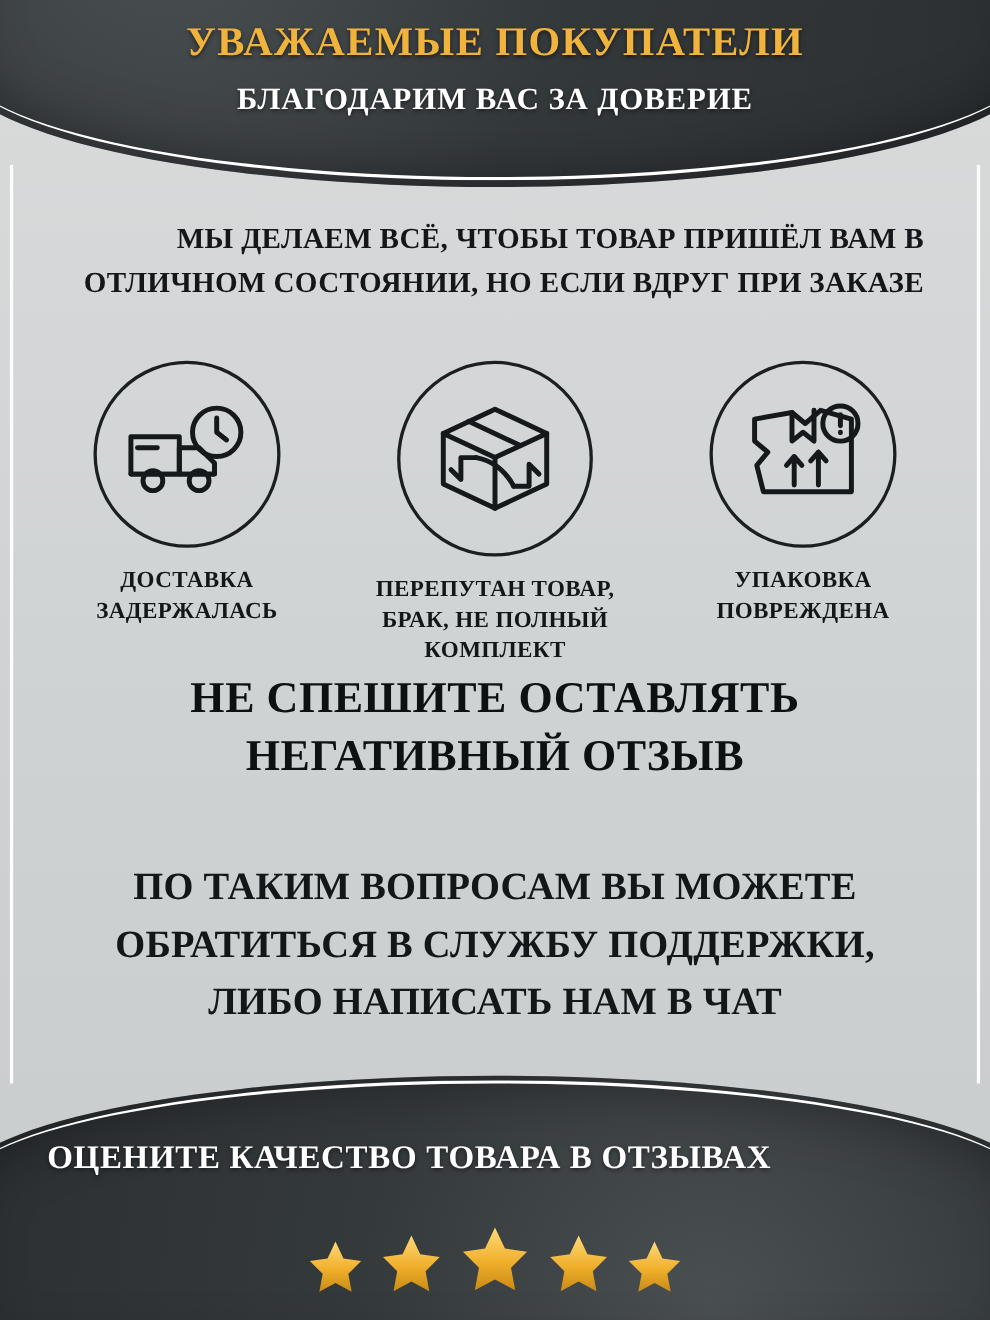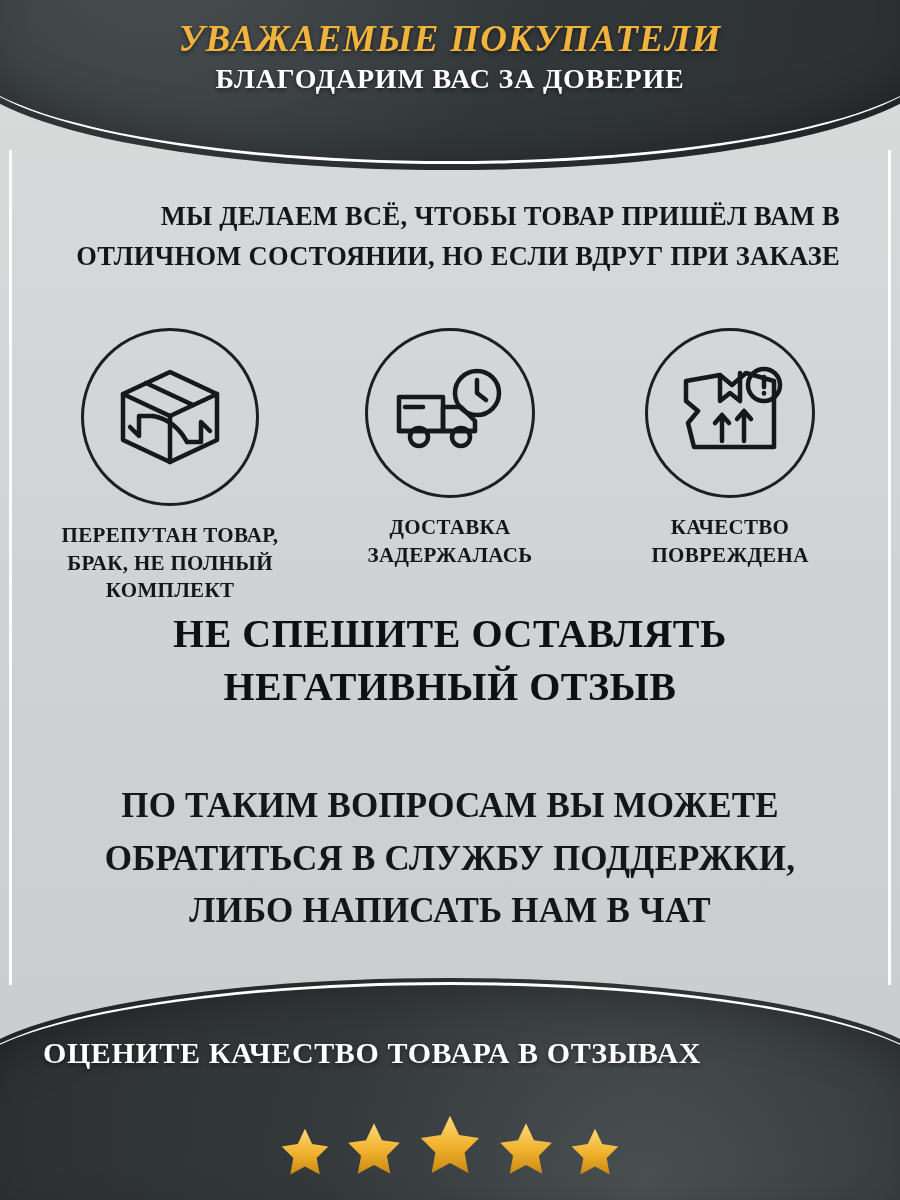--- a/index.html
+++ b/index.html
@@ -52,23 +52,23 @@
     text-align: center;
     z-index: 5;
   }
   .top-title {
     font-size: 37px;
     font-weight: bold;
     letter-spacing: 1.2px;
     color: #f0b43c;
     text-shadow: 0 2px 4px rgba(0,0,0,0.55);
     line-height: 1.15;
-    font-style: italic;
   }
   .top-sub {
+    margin-top: 12px;
     font-size: 28px;
     font-weight: bold;
     letter-spacing: 0.8px;
     color: #ffffff;
     line-height: 1.25;
     text-shadow: 0 2px 4px rgba(0,0,0,0.5);
   }
 
   
   .edge-line {
@@ -226,71 +226,71 @@
     <div class="top-sub">БЛАГОДАРИМ ВАС ЗА ДОВЕРИЕ</div>
   </div>
 
   <div class="edge-line left"></div>
   <div class="edge-line right"></div>
 
   <div class="intro">МЫ ДЕЛАЕМ ВСЁ, ЧТОБЫ ТОВАР ПРИШЁЛ ВАМ В ОТЛИЧНОМ СОСТОЯНИИ, НО ЕСЛИ ВДРУГ ПРИ ЗАКАЗЕ</div>
 
   <div class="icons-row">
 
+    <div class="icon-block">
+      <div class="icon-circle">
+        <svg width="118" height="100" viewBox="0 0 118 100" fill="none" stroke="#15191c" stroke-width="4.5" stroke-linecap="round" stroke-linejoin="round">
+
+          <path d="M8 34 h44 v34 H8 z"></path>
+          <path d="M52 44 h18 l14 14 v10 H52 z"></path>
+          <path d="M8 68 h76"></path>
+          <circle cx="28" cy="74" r="9"></circle>
+          <circle cx="70" cy="74" r="9"></circle>
+          <path d="M14 44 h18"></path>
+
+          <circle cx="86" cy="30" r="22"></circle>
+          <path d="M86 17 v13 l9 7"></path>
+        </svg>
+      </div>
+      <div class="icon-caption">ДОСТАВКА ЗАДЕРЖАЛАСЬ</div>
+    </div>
+
     <div class="icon-block wide">
       <div class="icon-circle">
         <svg width="122" height="110" viewBox="0 0 122 110" fill="none" stroke="#15191c" stroke-width="4.5" stroke-linecap="round" stroke-linejoin="round">
 
           <path d="M14 32 L61 10 L108 32 L61 54 Z"></path>
           <path d="M14 32 v46 L61 100 V54"></path>
           <path d="M108 32 v46 L61 100"></path>
           <path d="M37 21 L84 43"></path>
 
           <path d="M44 54 h-14 v20 l-9-9"></path>
           <path d="M78 80 h14 V60 l9 9"></path>
           <path d="M44 54 q22 4 34 26"></path>
         </svg>
       </div>
       <div class="icon-caption">ПЕРЕПУТАН ТОВАР, БРАК, НЕ ПОЛНЫЙ КОМПЛЕКТ</div>
     </div>
 
     <div class="icon-block">
       <div class="icon-circle">
-        <svg width="118" height="100" viewBox="0 0 118 100" fill="none" stroke="#15191c" stroke-width="4.5" stroke-linecap="round" stroke-linejoin="round">
-
-          <path d="M8 34 h44 v34 H8 z"></path>
-          <path d="M52 44 h18 l14 14 v10 H52 z"></path>
-          <path d="M8 68 h76"></path>
-          <circle cx="28" cy="74" r="9"></circle>
-          <circle cx="70" cy="74" r="9"></circle>
-          <path d="M14 44 h18"></path>
-
-          <circle cx="86" cy="30" r="22"></circle>
-          <path d="M86 17 v13 l9 7"></path>
-        </svg>
-      </div>
-      <div class="icon-caption">ДОСТАВКА ЗАДЕРЖАЛАСЬ</div>
-    </div>
-
-    <div class="icon-block">
-      <div class="icon-circle">
         <svg width="112" height="104" viewBox="0 0 112 104" fill="none" stroke="#15191c" stroke-width="4.5" stroke-linecap="round" stroke-linejoin="round">
 
           <path d="M12 20 L46 14 L58 24 L72 12 L100 20 V86 H20 L14 62 L24 50 L12 40 Z"></path>
           <path d="M46 14 v26 l10 -8 l10 8 V12"></path>
 
           <path d="M48 80 V54 M48 54 l-7 8 M48 54 l7 8"></path>
           <path d="M70 80 V50 M70 50 l-7 8 M70 50 l7 8"></path>
 
           <circle cx="90" cy="24" r="16"></circle>
           <path d="M90 16 v10"></path>
           <path d="M90 32 v0.5"></path>
         </svg>
       </div>
-      <div class="icon-caption">КАЧЕСТВО ПОВРЕЖДЕНА</div>
+      <div class="icon-caption">УПАКОВКА ПОВРЕЖДЕНА</div>
     </div>
 
   </div>
 
   <div class="headline">НЕ СПЕШИТЕ ОСТАВЛЯТЬ НЕГАТИВНЫЙ ОТЗЫВ</div>
 
   <div class="support">ПО ТАКИМ ВОПРОСАМ ВЫ МОЖЕТЕ ОБРАТИТЬСЯ В СЛУЖБУ ПОДДЕРЖКИ, ЛИБО НАПИСАТЬ НАМ В ЧАТ</div>
 
   <div class="bottom-band"></div>
   <div class="bottom-text">ОЦЕНИТЕ КАЧЕСТВО ТОВАРА В ОТЗЫВАХ</div>

